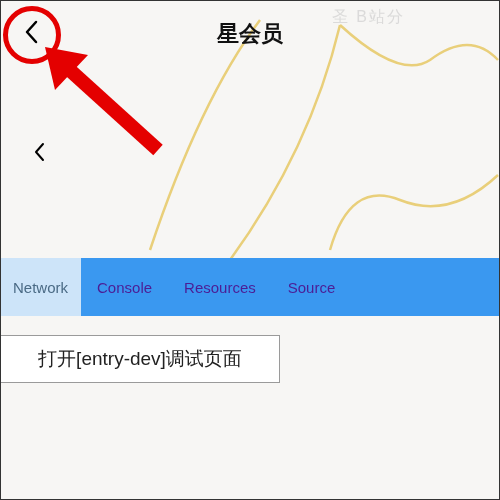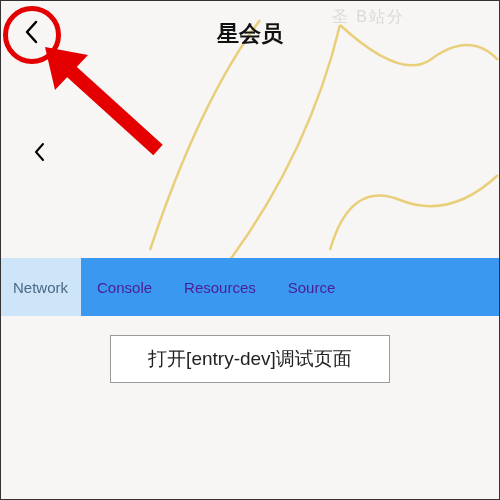--- a/index.html
+++ b/index.html
@@ -109,21 +109,21 @@
       background: #cde4f9;
       color: #4a6a85;
       padding: 0 13px;
     }
     .buttons {
       position: absolute;
       top: 335px;
       left: 0;
       right: 0;
       display: flex;
-      flex-direction: column;
+      flex-direction: row;
       align-items: center;
       gap: 20px;
       z-index: 2;
     }
     .action-btn {
       width: 280px;
       height: 48px;
       background: #fff;
       border: 1px solid #9a9a9a;
       display: flex;

